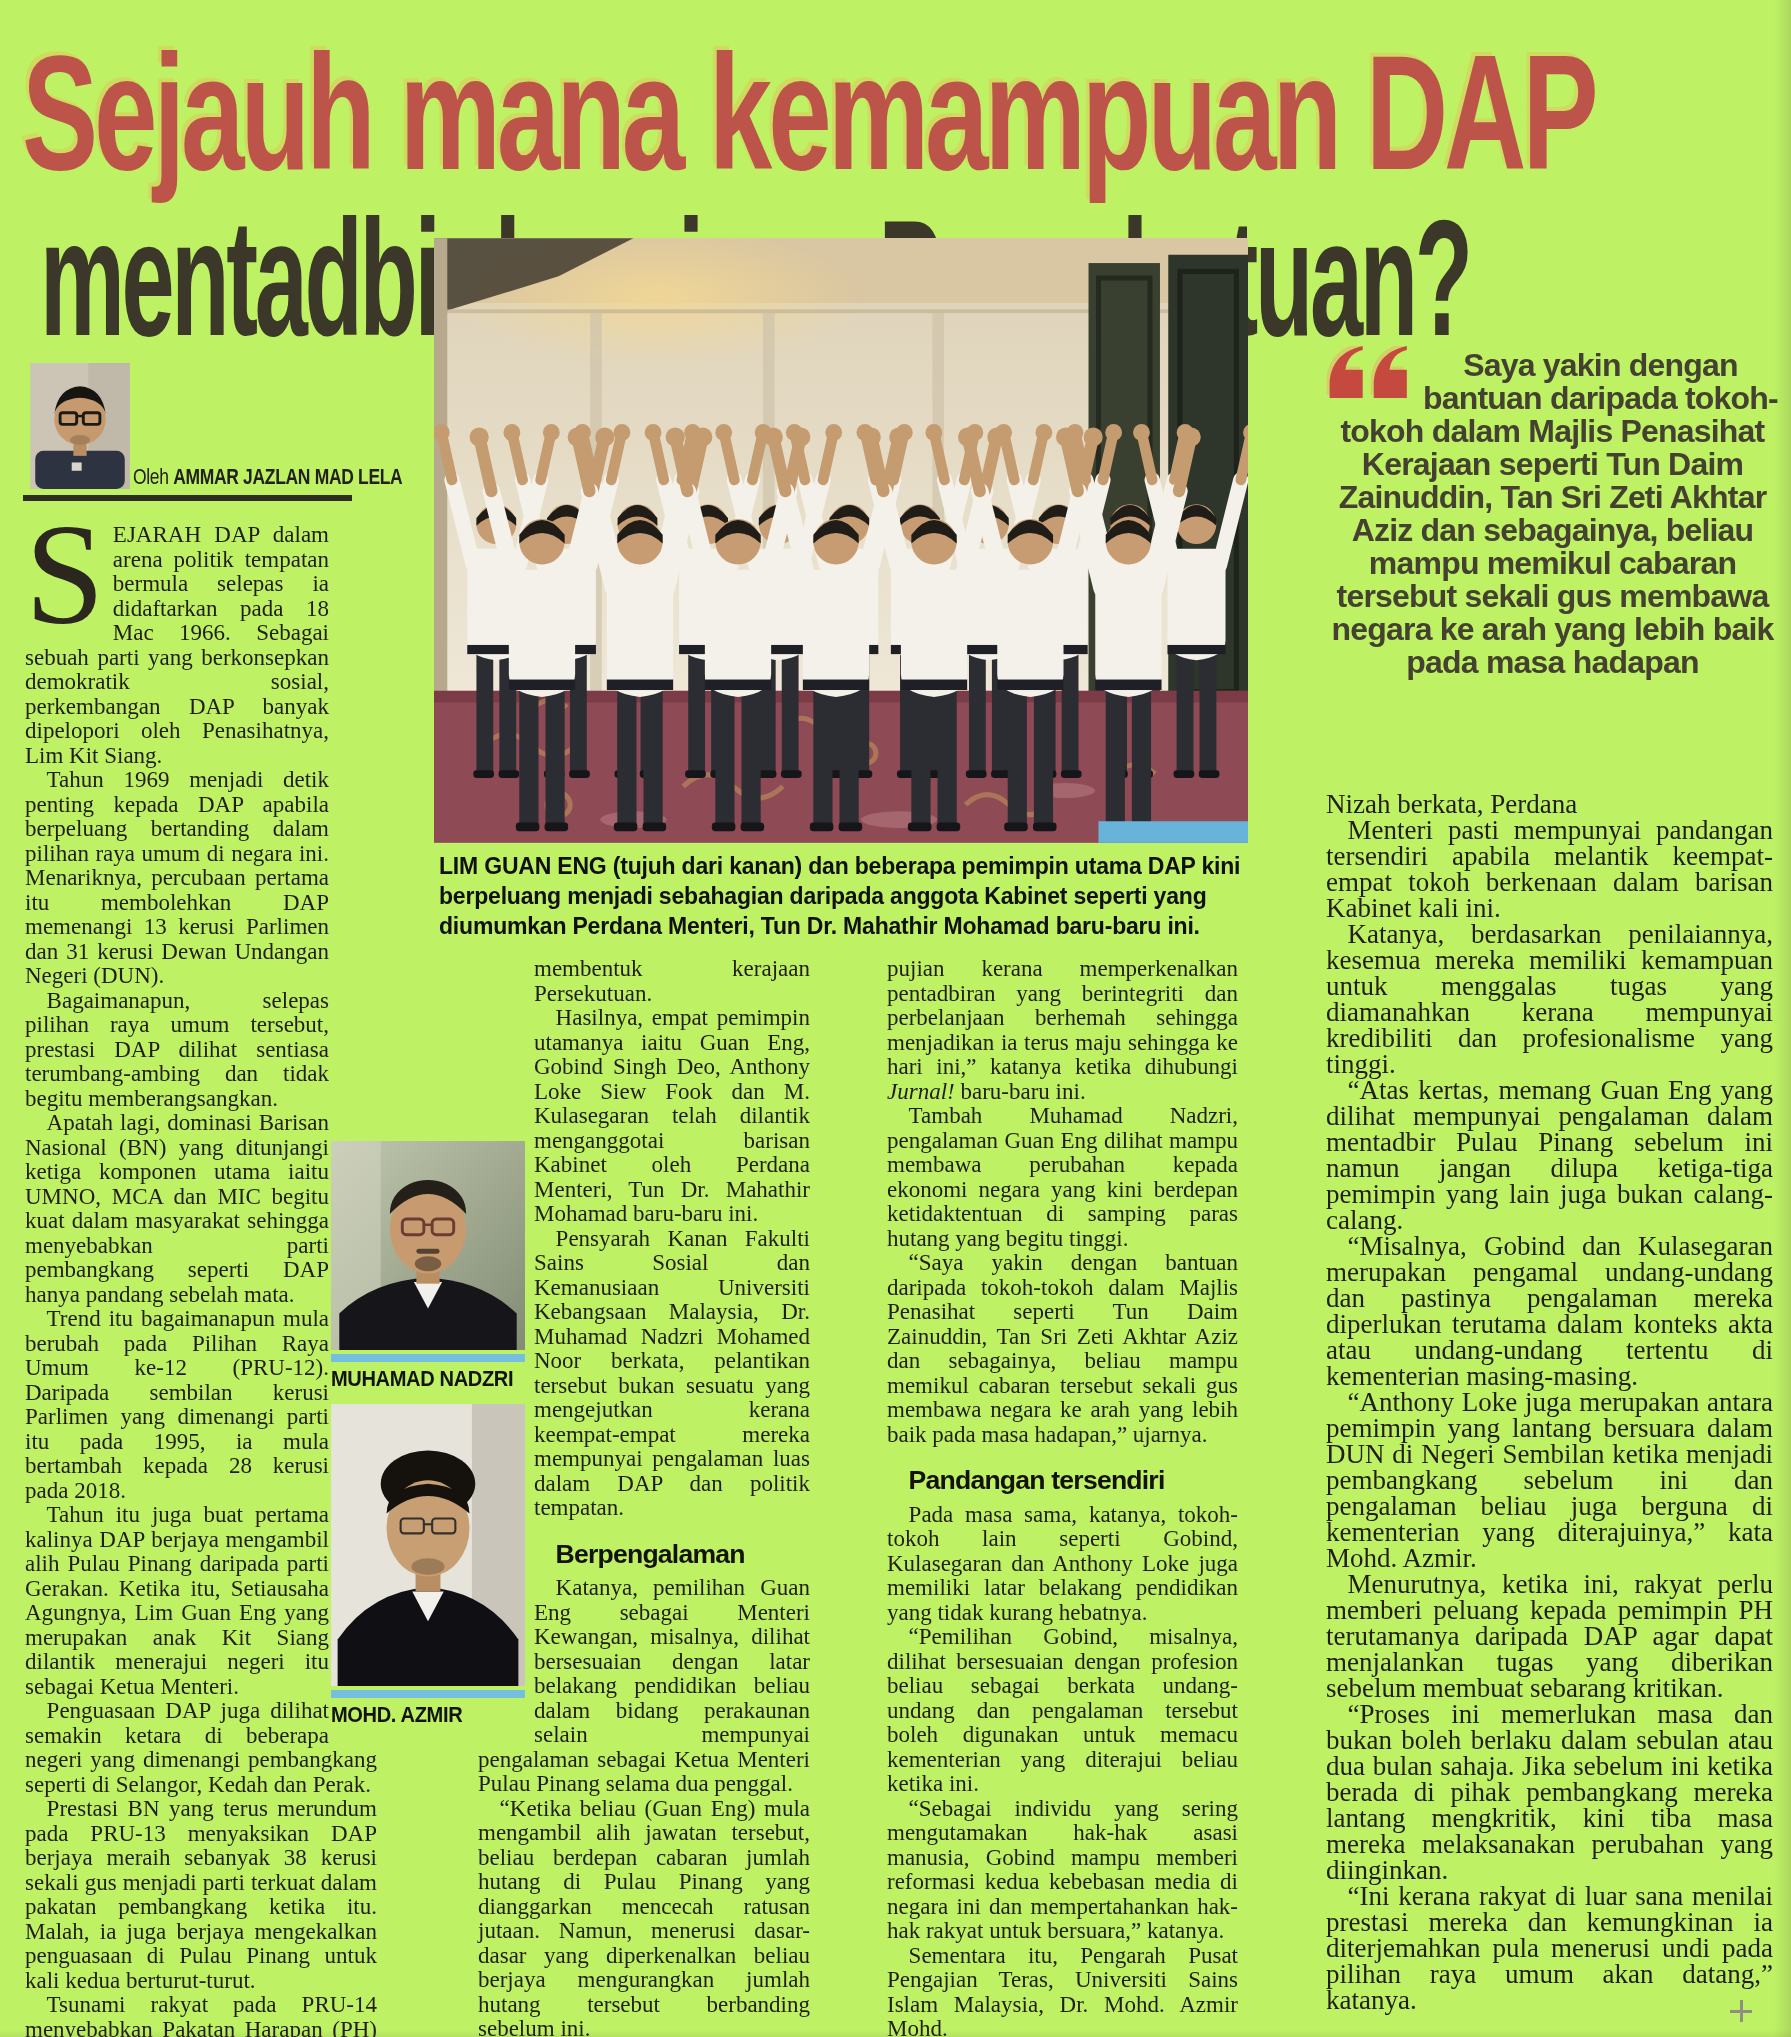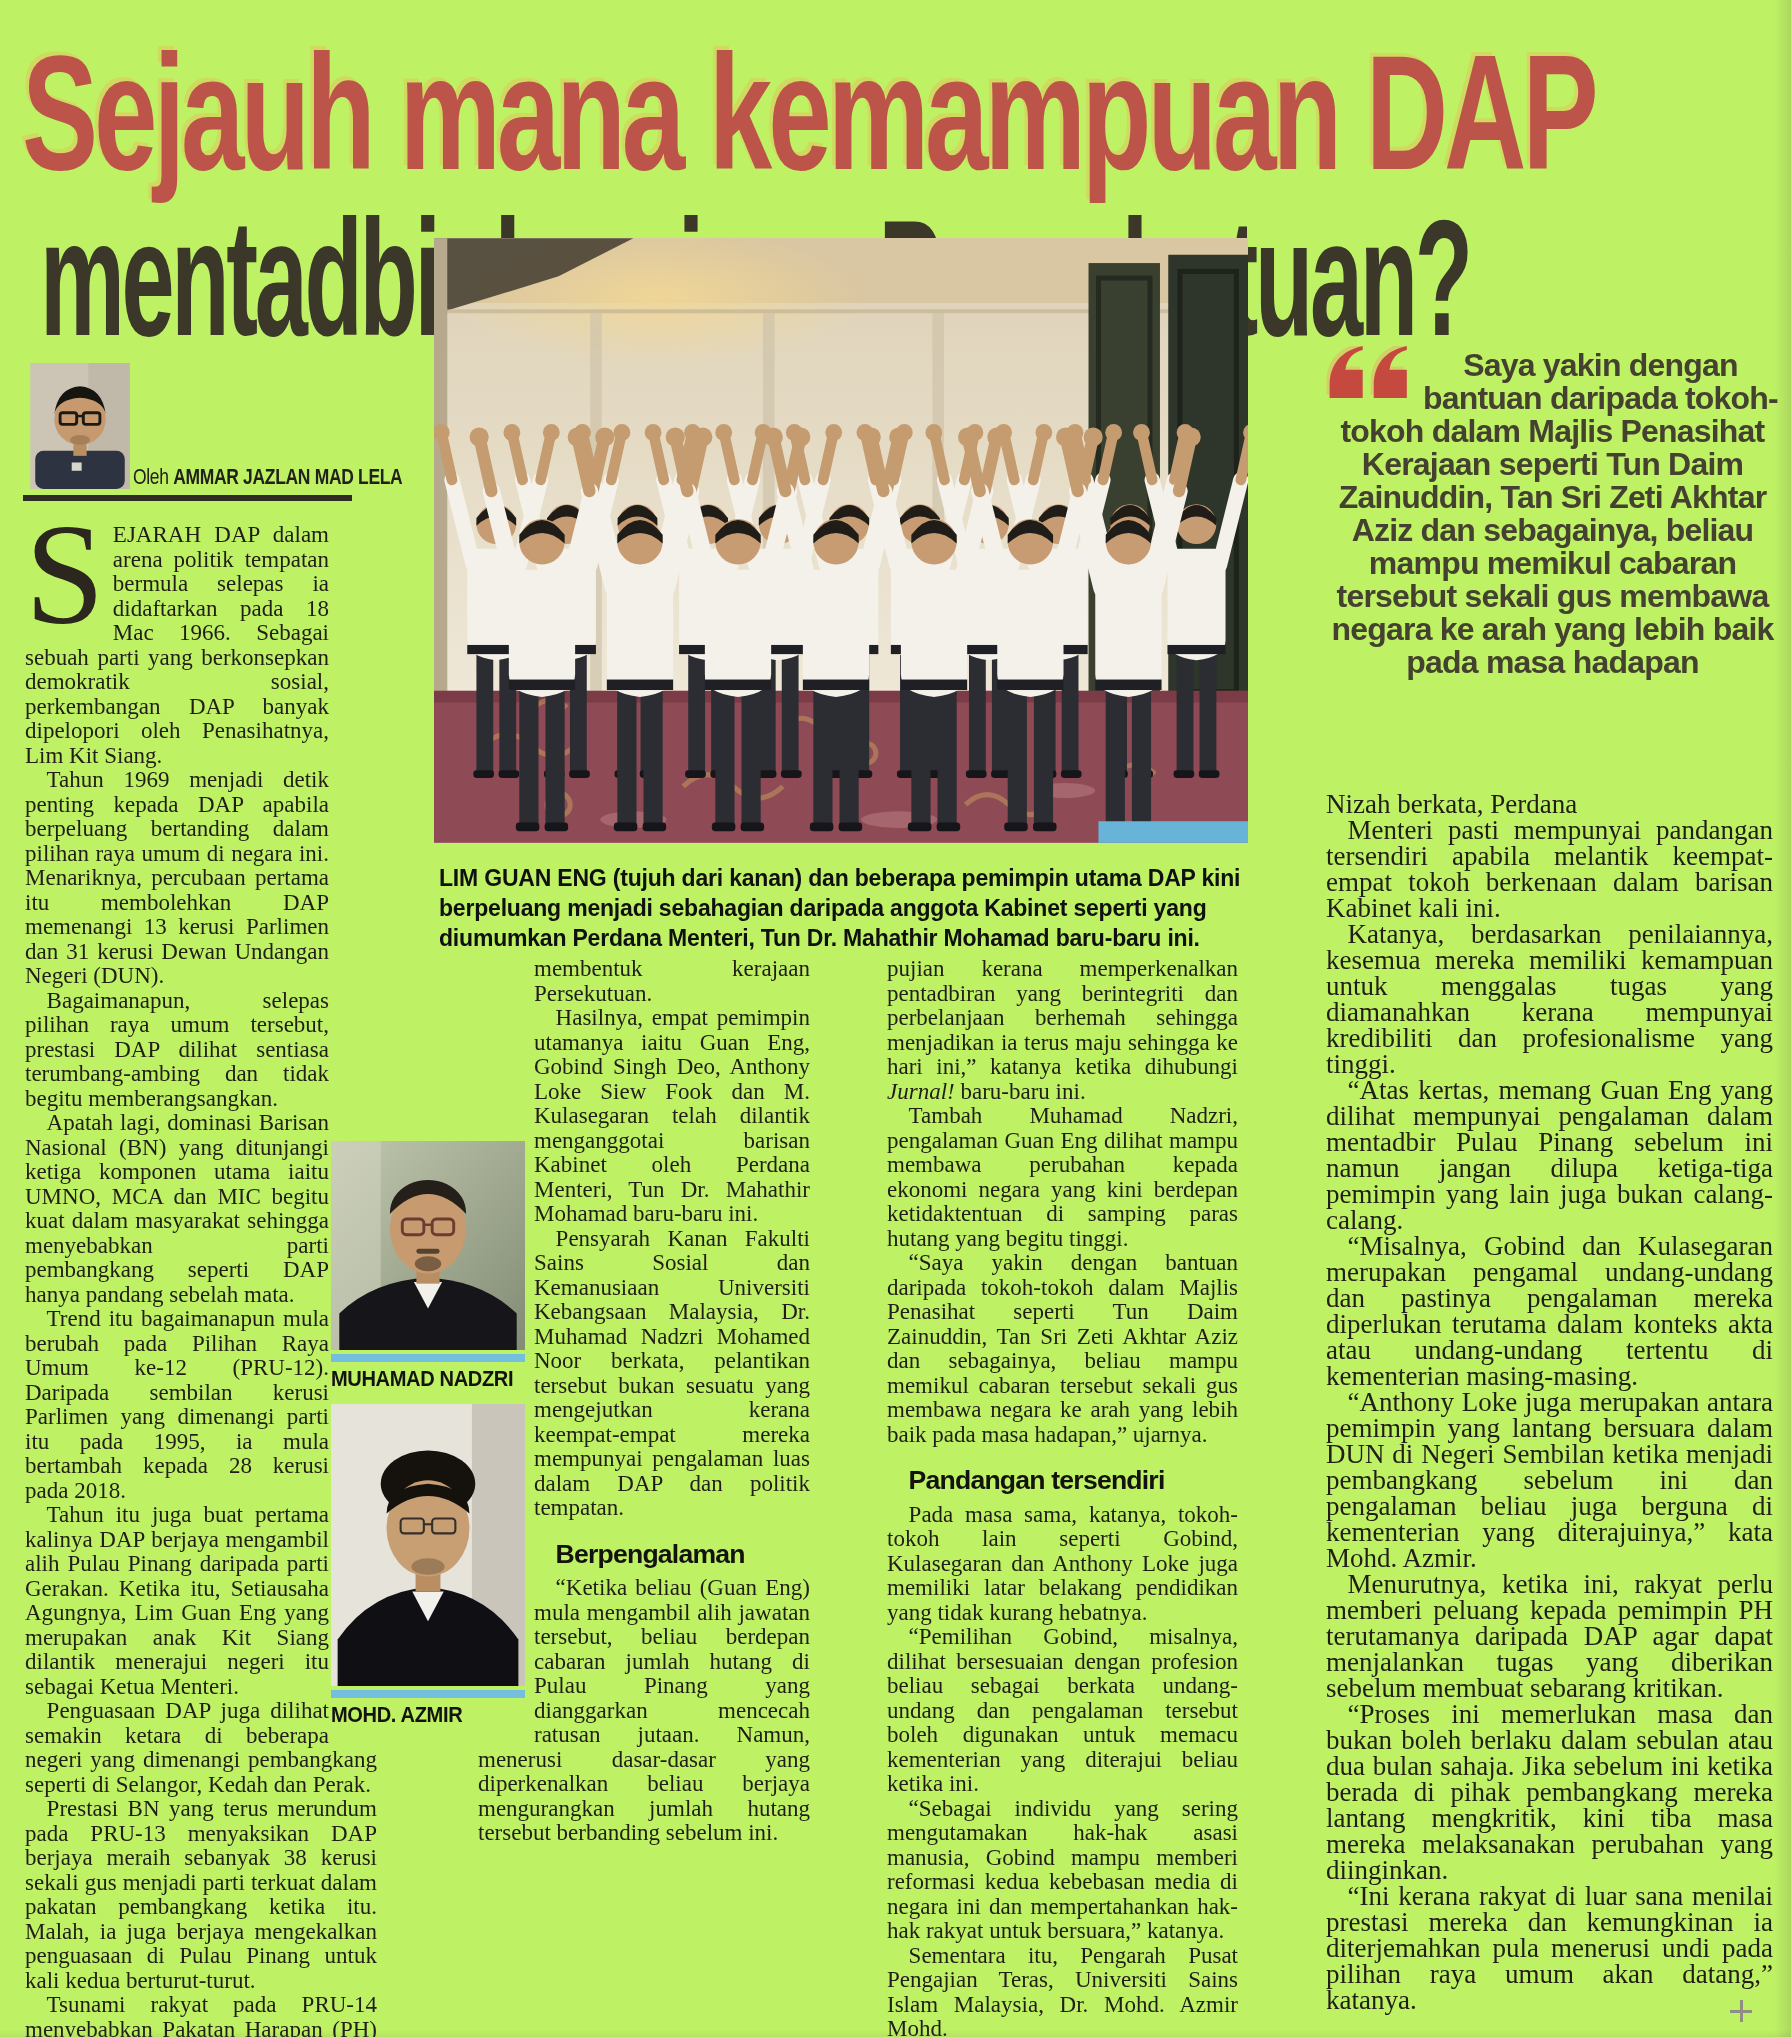--- a/index.html
+++ b/index.html
@@ -31,21 +31,21 @@
   #col1{left:25px;top:523px;width:352px;}
   #col2{left:478px;top:957px;width:332px;}
   #col3{left:887px;top:957px;width:351px;}
   #col4{left:1326px;top:791px;width:447px;font-size:27px;line-height:26px;}
   .wrapR{float:right;width:48px;height:593px;margin-top:618px;}
   .wrapL{float:left;width:56px;height:591px;margin-top:184px;}
   
   .main-photo{position:absolute;left:434px;top:238px;width:814px;height:605px;background:#e8e0cf;}
   .caption{position:absolute;left:439px;top:851px;width:804px;
            font-family:"Liberation Sans",sans-serif;font-weight:bold;font-size:23px;
-           line-height:30px;letter-spacing:-0.2px;color:#101010;margin-top:12px;}
+           line-height:30px;letter-spacing:-0.2px;color:#101010;}
   
   .portraits{position:absolute;left:331px;top:1141px;width:194px;}
   .portrait{position:absolute;left:0;width:194px;}
   .portrait .strip{height:7.5px;background:#74bedf;}
   .plabel{font-family:"Liberation Sans",sans-serif;font-weight:bold;font-size:21.6px;
           letter-spacing:-0.4px;color:#15130f;margin-top:4.2px;transform:scaleX(.93);
           transform-origin:0 0;white-space:nowrap;}
   
   .pullquote{position:absolute;left:1326px;top:349px;width:453px;
              font-family:"Liberation Sans",sans-serif;font-weight:bold;
@@ -184,20 +184,21 @@
     </svg>
   </div>
   <div class="caption">LIM GUAN ENG (tujuh dari kanan) dan beberapa pemimpin utama DAP kini berpeluang menjadi sebahagian daripada anggota Kabinet seperti yang diumumkan Perdana Menteri, Tun Dr. Mahathir Mohamad baru-baru ini.</div>
 
   <div class="col" id="col2">
     <span class="wrapL"></span>
   <p class="noindent"><span>membentuk kerajaan Persekutuan.</span></p>
       <p><span>Hasilnya, empat pemimpin utamanya iaitu Guan Eng, Gobind Singh Deo, Anthony Loke Siew Fook dan M. Kulasegaran telah dilantik menganggotai barisan Kabinet oleh Perdana Menteri, Tun Dr. Mahathir Mohamad baru-baru ini.</span></p>
       <p><span>Pensyarah Kanan Fakulti Sains Sosial dan Kemanusiaan Universiti Kebangsaan Malaysia, Dr. Muhamad Nadzri Mohamed Noor berkata, pelantikan tersebut bukan sesuatu yang mengejutkan kerana keempat-empat mereka mempunyai pengalaman luas dalam DAP dan politik tempatan.</span></p>
       <div class="subhead">Berpengalaman</div>
+      <p><span>Katanya, pemilihan Guan Eng sebagai Menteri Kewangan, misalnya, dilihat bersesuaian dengan latar belakang pendidikan beliau dalam bidang perakaunan selain mempunyai pengalaman sebagai Ketua Menteri Pulau Pinang selama dua penggal.</span></p>
       <p><span>“Ketika beliau (Guan Eng) mula mengambil alih jawatan tersebut, beliau berdepan cabaran jumlah hutang di Pulau Pinang yang dianggarkan mencecah ratusan jutaan. Namun, menerusi dasar-dasar yang diperkenalkan beliau berjaya mengurangkan jumlah hutang tersebut berbanding sebelum ini.</span></p>
     </div>
 
   <div class="col" id="col3">
       <p class="noindent"><span>pujian kerana memperkenalkan pentadbiran yang berintegriti dan perbelanjaan berhemah sehingga menjadikan ia terus maju sehingga ke hari ini,” katanya ketika dihubungi </span><span class="em">Jurnal!</span><span> baru-baru ini.</span></p>
       <p><span>Tambah Muhamad Nadzri, pengalaman Guan Eng dilihat mampu membawa perubahan kepada ekonomi negara yang kini berdepan ketidaktentuan di samping paras hutang yang begitu tinggi.</span></p>
       <p><span>“Saya yakin dengan bantuan daripada tokoh-tokoh dalam Majlis Penasihat seperti Tun Daim Zainuddin, Tan Sri Zeti Akhtar Aziz dan sebagainya, beliau mampu memikul cabaran tersebut sekali gus membawa negara ke arah yang lebih baik pada masa hadapan,” ujarnya.</span></p>
       <div class="subhead">Pandangan tersendiri</div>
       <p><span>Pada masa sama, katanya, tokoh-tokoh lain seperti Gobind, Kulasegaran dan Anthony Loke juga memiliki latar belakang pendidikan yang tidak kurang hebatnya.</span></p>
       <p><span>“Pemilihan Gobind, misalnya, dilihat bersesuaian dengan profesion beliau sebagai berkata undang-undang dan pengalaman tersebut boleh digunakan untuk memacu kementerian yang diterajui beliau ketika ini.</span></p>

